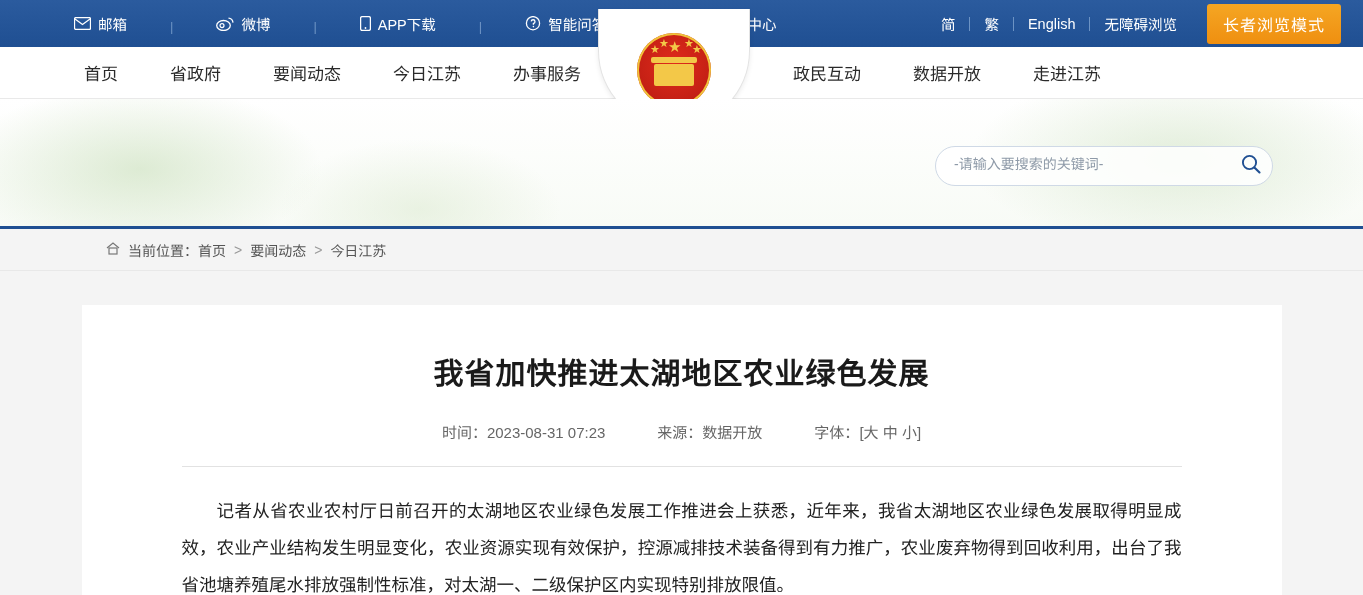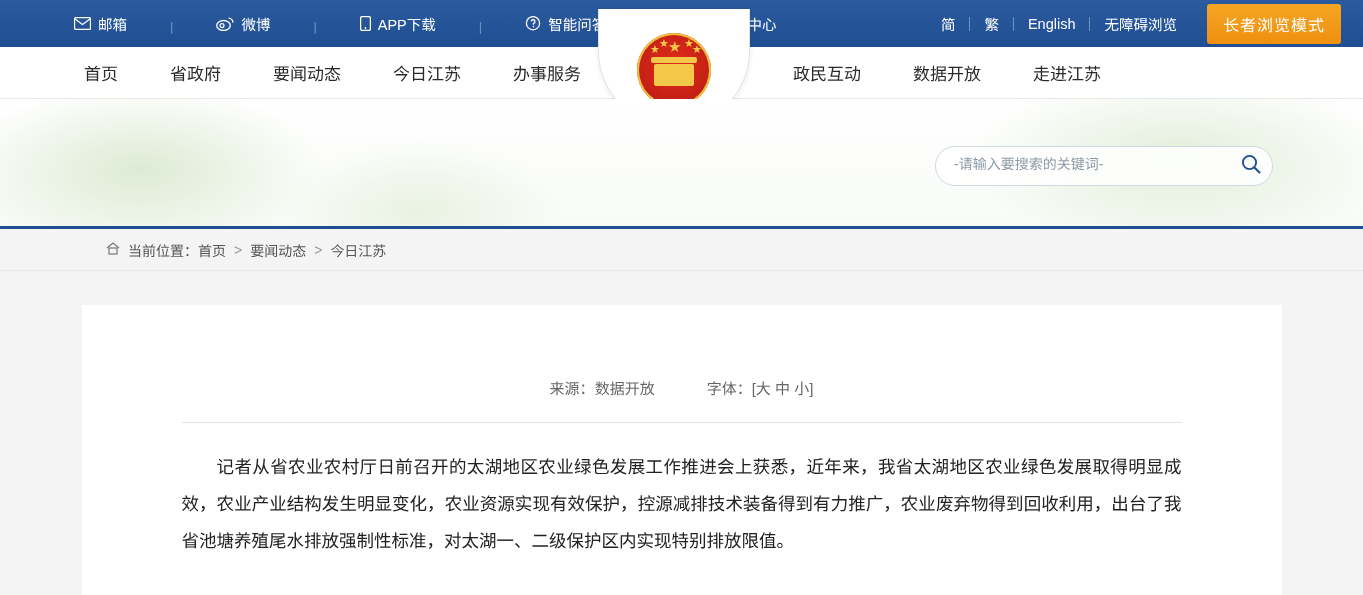--- a/index.html
+++ b/index.html
@@ -392,23 +392,27 @@
   <span>当前位置：</span>
   <span class="crumb-link">首页</span>
   <span class="crumb-sep">&gt;</span>
   <span class="crumb-link">要闻动态</span>
   <span class="crumb-sep">&gt;</span>
   <span class="crumb-link">今日江苏</span>
 </div>
 
 <div class="page-body">
   <div class="article">
+    <h1>我省加快推进太湖地区农业绿色发展</h1>
 
     <div class="meta">
       <span>
+        <span>时间：</span><span>2023-08-31 07:23</span>
+      </span>
+      <span>
         <span>来源：</span><span>数据开放</span>
       </span>
       <span class="font-sizes">
         <span>字体：</span><span>[</span><b>大</b>&nbsp;<b>中</b>&nbsp;<b>小</b><span>]</span>
       </span>
     </div>
 
     <div class="rule"></div>
 
     <div class="content">

